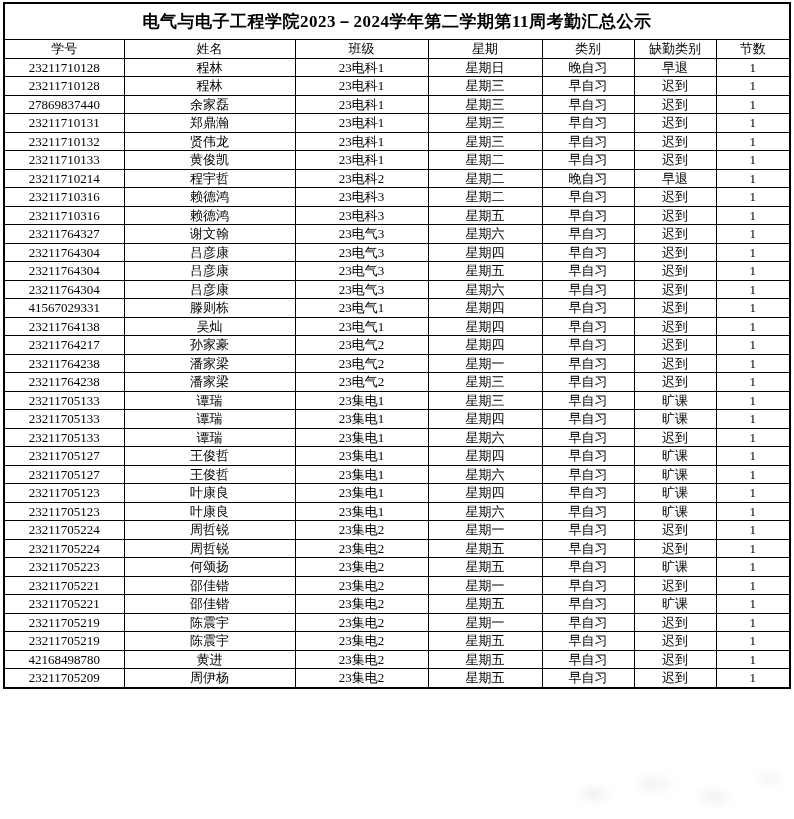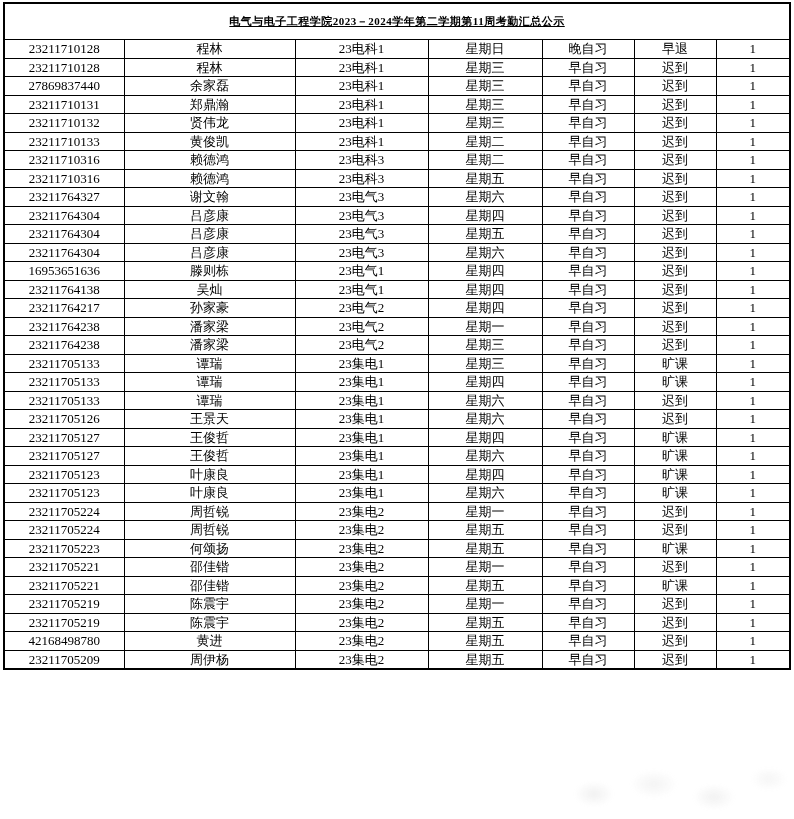--- a/index.html
+++ b/index.html
@@ -32,26 +32,25 @@
     margin: 0;
     font-size: 13px;
     font-weight: normal;
     color: #000;
     height: 17.5px;
     line-height: 17.5px;
     white-space: nowrap;
     overflow: hidden;
   }
   table.sheet tr.title-row th {
-    font-size: 11px;
+    font-size: 17px;
     font-weight: bold;
     height: 35px;
     line-height: 35px;
     letter-spacing: 0.5px;
-    text-decoration: underline;
   }
   
   .watermark {
     position: absolute;
     right: 0;
     bottom: 0;
     width: 230px;
     height: 80px;
     pointer-events: none;
     background:
@@ -74,20 +73,29 @@
         <col style="width: 133px;">
         <col style="width: 114px;">
         <col style="width: 92px;">
         <col style="width: 82px;">
         <col style="width: 74px;">
       </colgroup>
     <thead>
       <tr class="title-row">
         <th colspan="7">电气与电子工程学院2023－2024学年第二学期第11周考勤汇总公示</th>
       </tr>
+      <tr class="header-row" id="header-row">
+          <th>学号</th>
+          <th>姓名</th>
+          <th>班级</th>
+          <th>星期</th>
+          <th>类别</th>
+          <th>缺勤类别</th>
+          <th>节数</th>
+        </tr>
     </thead>
     <tbody id="table-body">
         <tr>
           <td>23211710128</td>
           <td>程林</td>
           <td>23电科1</td>
           <td>星期日</td>
           <td>晚自习</td>
           <td>早退</td>
           <td>1</td>
@@ -128,20 +136,29 @@
           <td>迟到</td>
           <td>1</td>
         </tr>
         <tr>
           <td>23211710133</td>
           <td>黄俊凯</td>
           <td>23电科1</td>
           <td>星期二</td>
           <td>早自习</td>
           <td>迟到</td>
+          <td>1</td>
+        </tr>
+        <tr>
+          <td>23211710214</td>
+          <td>程宇哲</td>
+          <td>23电科2</td>
+          <td>星期二</td>
+          <td>晚自习</td>
+          <td>早退</td>
           <td>1</td>
         </tr>
         <tr>
           <td>23211710316</td>
           <td>赖德鸿</td>
           <td>23电科3</td>
           <td>星期二</td>
           <td>早自习</td>
           <td>迟到</td>
           <td>1</td>
@@ -185,21 +202,21 @@
         <tr>
           <td>23211764304</td>
           <td>吕彦康</td>
           <td>23电气3</td>
           <td>星期六</td>
           <td>早自习</td>
           <td>迟到</td>
           <td>1</td>
         </tr>
         <tr>
-          <td>16953651636</td>
+          <td>41567029331</td>
           <td>滕则栋</td>
           <td>23电气1</td>
           <td>星期四</td>
           <td>早自习</td>
           <td>迟到</td>
           <td>1</td>
         </tr>
         <tr>
           <td>23211764138</td>
           <td>吴灿</td>
@@ -250,29 +267,20 @@
           <td>谭瑞</td>
           <td>23集电1</td>
           <td>星期四</td>
           <td>早自习</td>
           <td>旷课</td>
           <td>1</td>
         </tr>
         <tr>
           <td>23211705133</td>
           <td>谭瑞</td>
-          <td>23集电1</td>
-          <td>星期六</td>
-          <td>早自习</td>
-          <td>迟到</td>
-          <td>1</td>
-        </tr>
-        <tr>
-          <td>23211705126</td>
-          <td>王景天</td>
           <td>23集电1</td>
           <td>星期六</td>
           <td>早自习</td>
           <td>迟到</td>
           <td>1</td>
         </tr>
         <tr>
           <td>23211705127</td>
           <td>王俊哲</td>
           <td>23集电1</td>

